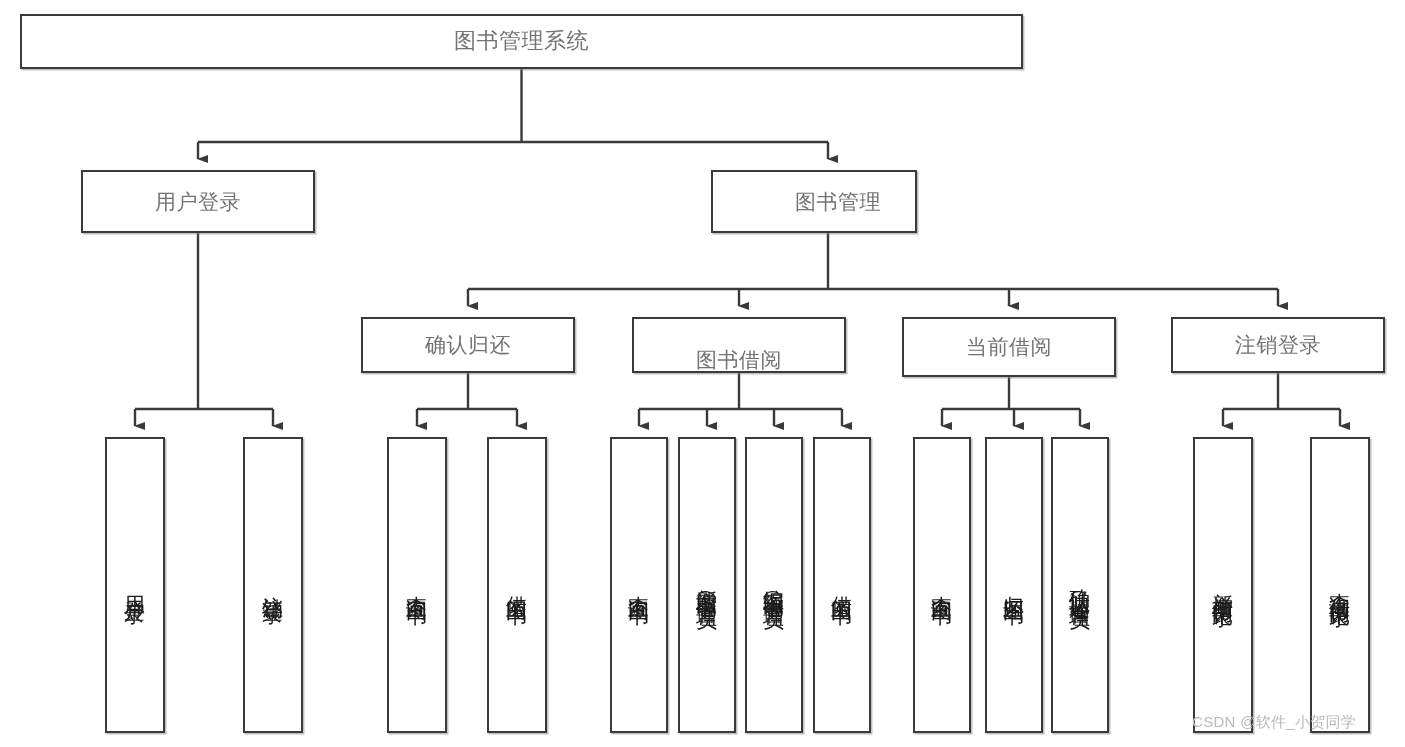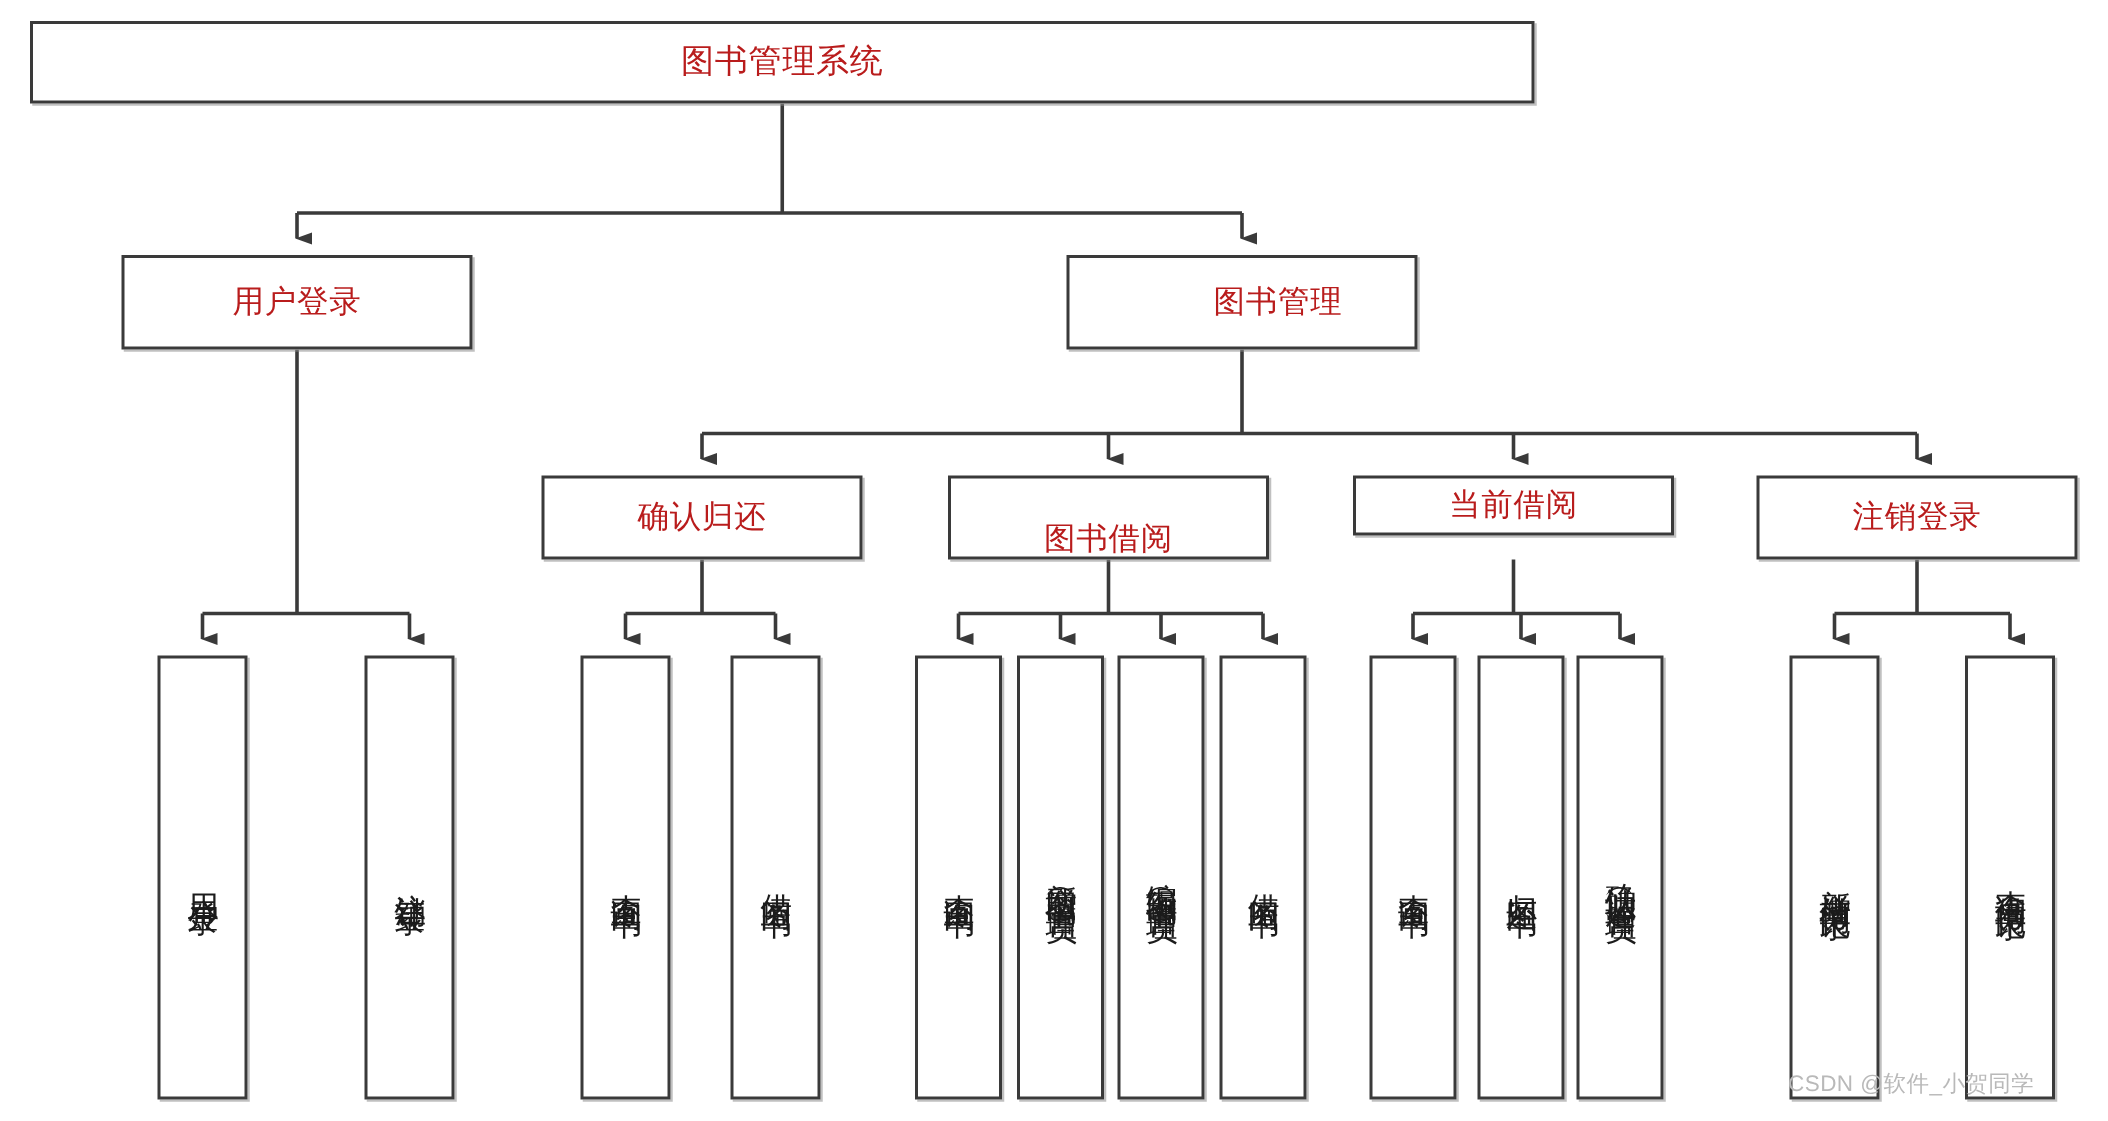--- a/index.html
+++ b/index.html
@@ -29,21 +29,21 @@
     box-sizing: border-box;
     border: 2.2px solid #3a3a3a;
     background: #ffffff;
     display: flex;
     align-items: center;
     justify-content: center;
     box-shadow: 1.5px 1.5px 0 0 rgba(140,140,140,0.55);
   }
   .node-label-h {
     font-size: 21px;
-    color: #b91c1c;
+    color: #737373;
     line-height: 1.1;
     white-space: nowrap;
     letter-spacing: 0.5px;
   }
   .node-box.root .node-label-h {
     font-size: 22px;
   }
   .node-box.vertical {
     align-items: center;
     justify-content: center;
@@ -115,31 +115,31 @@
       </g>
   </svg>
 
   <div class="node-box root" style="left: 20px; top: 14px; width: 1003px; height: 55px;">
     <span class="node-label-h">图书管理系统</span>
   </div>
 
   <div class="node-box" style="left: 81px; top: 170px; width: 234px; height: 63px;">
     <span class="node-label-h">用户登录</span>
   </div>
-  <div class="node-box" style="left: 711px; top: 170px; width: 234px; height: 63px; padding-left: 48px;">
+  <div class="node-box" style="left: 711px; top: 170px; width: 206px; height: 63px; padding-left: 48px;">
     <span class="node-label-h">图书管理</span>
   </div>
 
   <div class="node-box" style="left: 361px; top: 317px; width: 214px; height: 56px;">
     <span class="node-label-h">确认归还</span>
   </div>
   <div class="node-box" style="left: 632px; top: 317px; width: 214px; height: 56px; align-items: flex-end;">
     <span class="node-label-h">图书借阅</span>
   </div>
-  <div class="node-box" style="left: 902px; top: 317px; width: 214px; height: 40px;">
+  <div class="node-box" style="left: 902px; top: 317px; width: 214px; height: 60px;">
     <span class="node-label-h">当前借阅</span>
   </div>
   <div class="node-box" style="left: 1171px; top: 317px; width: 214px; height: 56px;">
     <span class="node-label-h">注销登录</span>
   </div>
 
   <div class="node-box vertical" style="left: 105px; top: 437px; width: 60px; height: 296px;">
     <span class="node-label-v">用户登录</span>
   </div>
   <div class="node-box vertical" style="left: 243px; top: 437px; width: 60px; height: 296px;">

